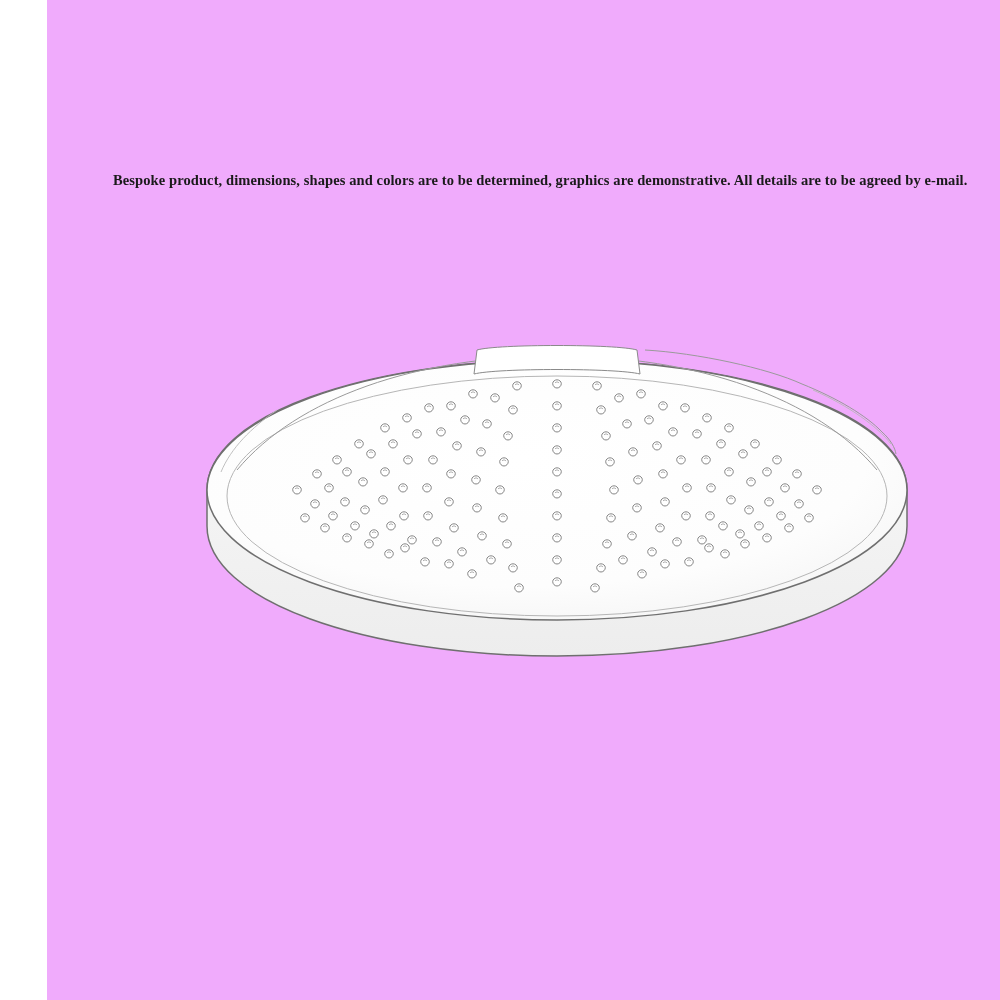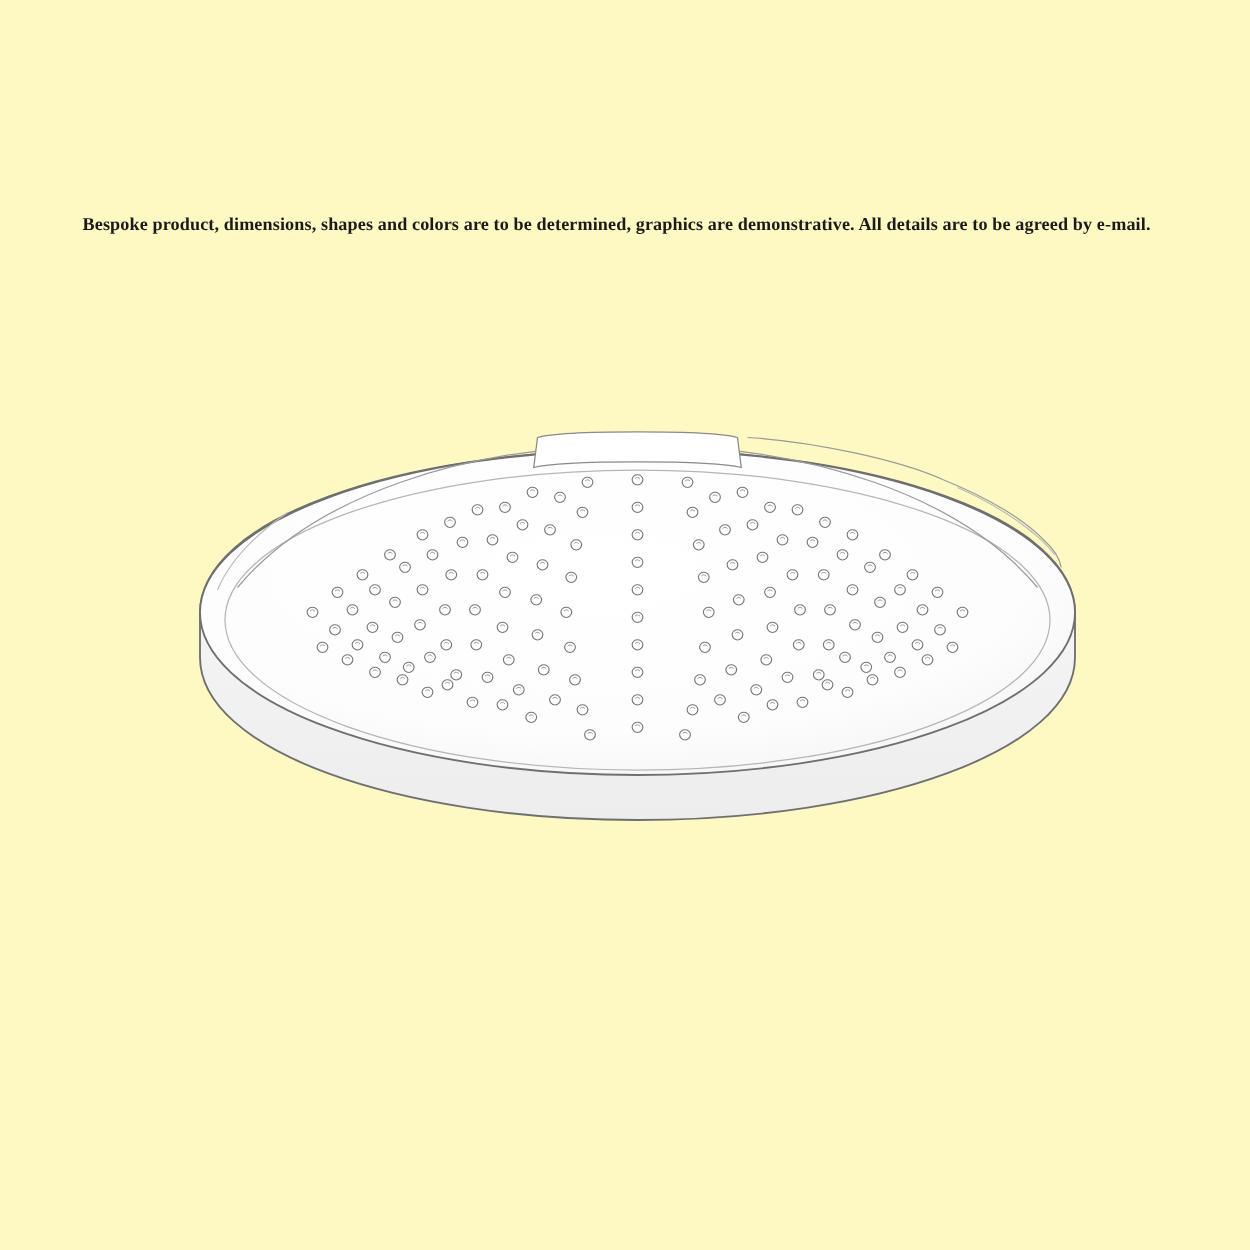--- a/index.html
+++ b/index.html
@@ -10,21 +10,22 @@
   body {
     width: 1000px;
     height: 1000px;
     position: relative;
     overflow: hidden;
     font-family: "Liberation Sans", sans-serif;
   }
   #page {
     position: absolute;
     inset: 0;
-    background: #fef9c3;
+    background: #f0abfc;
+    margin-left: 47px;
   }
   #disclaimer {
     position: absolute;
     left: 66px;
     top: 155px;
     width: 866px;
     font-family: "Liberation Serif", serif;
     font-weight: bold;
     font-size: 14.5px;
     line-height: 20px;

